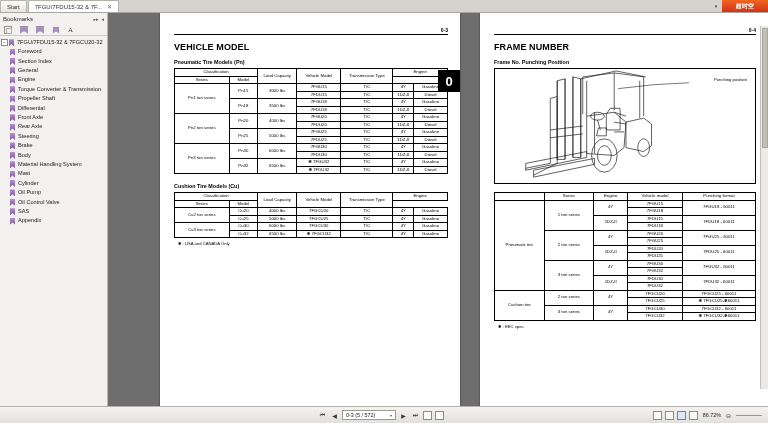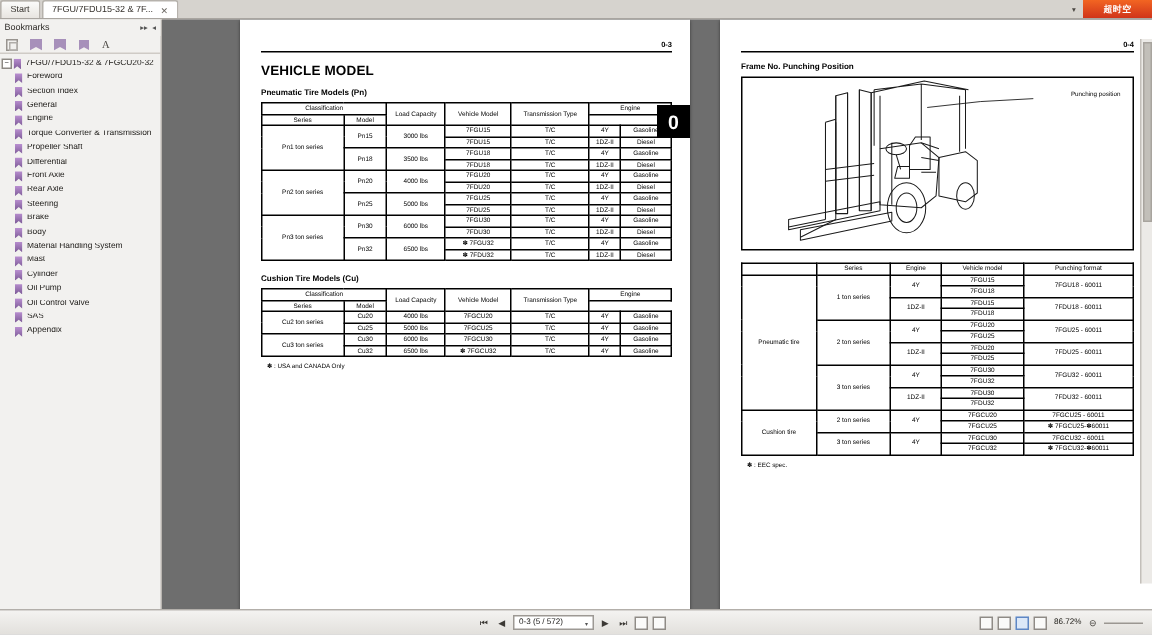--- a/index.html
+++ b/index.html
@@ -525,20 +525,21 @@
     </div>
     <div class="chapter-tab">0</div>
   </div>
 
   <div class="page page-right">
     <div class="page-inner">
       <div class="page-num-row">
         <span>0-4</span>
       </div>
       <div class="page-rule"></div>
+      <h1 class="sec-title">FRAME NUMBER</h1>
       <h2 class="sub-title">Frame No. Punching Position</h2>
 
       <div class="illus-box">
         <svg viewBox="0 0 262 116" width="100%" height="100%">
           <g fill="none" stroke="#1a1a1a" stroke-width="0.7" stroke-linejoin="round">
 
             <path d="M62 12 L62 92 M70 10 L70 92 M78 8 L78 90 M86 10 L86 90"></path>
             <path d="M62 12 L70 10 L70 92 L62 92 Z"></path>
             <path d="M78 8 L86 10 L86 90 L78 90 Z"></path>
             <path d="M55 30 L55 96 M62 30 L62 96"></path>

